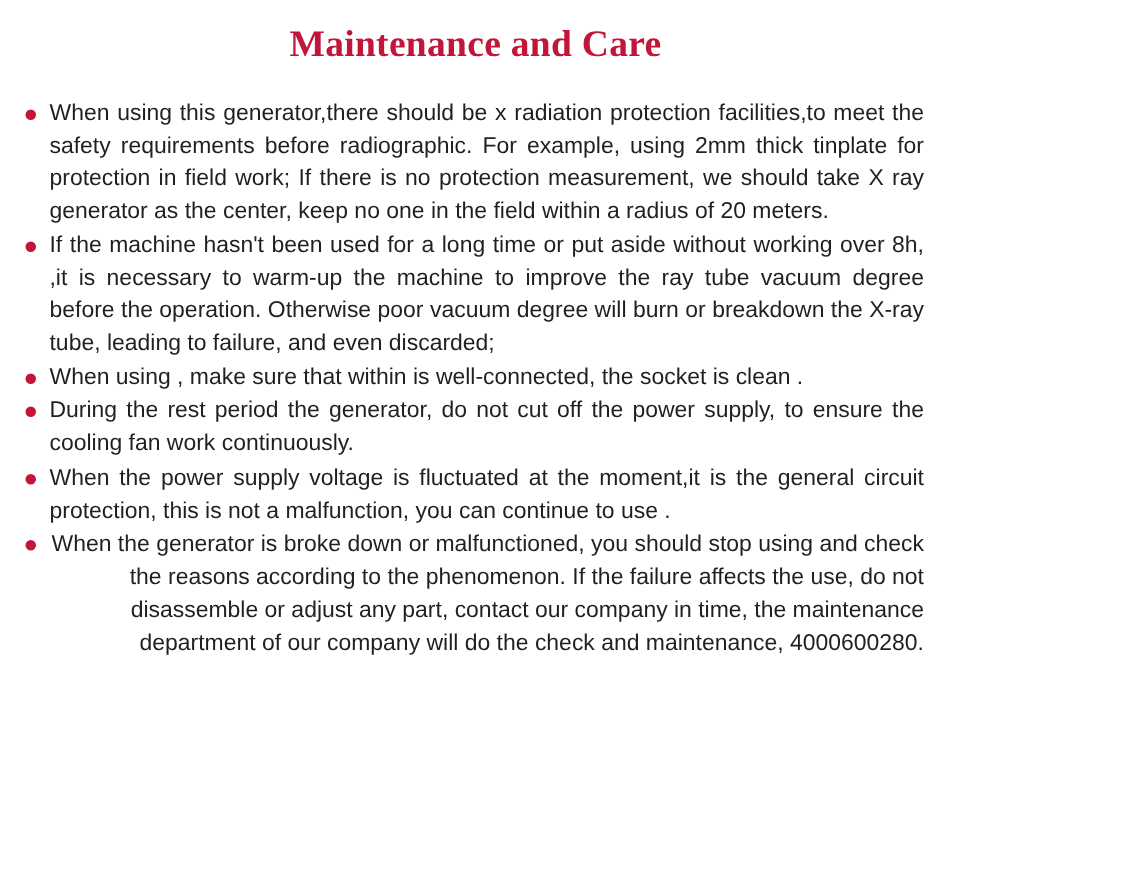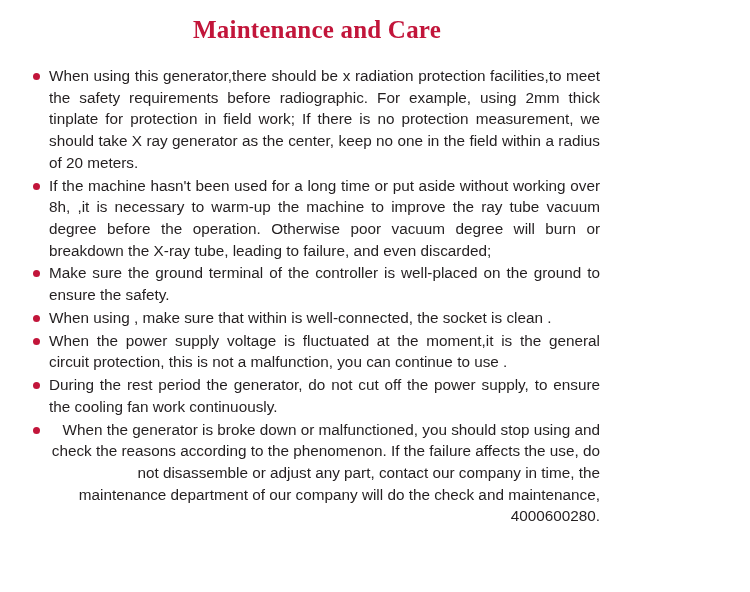--- a/index.html
+++ b/index.html
@@ -28,21 +28,21 @@
     font-weight: bold;
     font-size: 25px;
     letter-spacing: 0.2px;
     margin: 0;
     padding-top: 15px;
     padding-bottom: 0;
     line-height: 1.2;
   }
   .bullet-list {
     list-style: none;
-    margin: 16px;
+    margin: 0;
     padding: 0;
     margin-top: 20px;
   }
   .bullet-item {
     position: relative;
     padding-left: 33px;
     padding-right: 18px;
     margin-bottom: 1px;
     font-size: 15.3px;
     line-height: 1.42;
@@ -78,33 +78,29 @@
     <li class="bullet-item">
       <span class="bullet-dot"></span>
       <span class="bullet-text">When using this generator,there should be x radiation protection facilities,to meet the safety requirements before radiographic. For example, using 2mm thick tinplate for protection in field work; If there is no protection measurement, we should take X ray generator as the center, keep no one in the field within a radius of 20 meters.</span>
     </li>
     <li class="bullet-item">
       <span class="bullet-dot"></span>
       <span class="bullet-text">If the machine hasn't been used for a long time or put aside without working over 8h, ,it is necessary to warm-up the machine to improve the ray tube vacuum degree before the operation. Otherwise poor vacuum degree will burn or breakdown the X-ray tube, leading to failure, and even discarded;</span>
     </li>
     <li class="bullet-item">
       <span class="bullet-dot"></span>
-      <span class="bullet-text">Make sure the ground terminal of the controller is well-placed on the ground to ensure the safety.</span>
-    </li>
-    <li class="bullet-item">
-      <span class="bullet-dot"></span>
       <span class="bullet-text">When using , make sure that within is well-connected, the socket is clean .</span>
     </li>
     <li class="bullet-item">
       <span class="bullet-dot"></span>
-      <span class="bullet-text">When the power supply voltage is fluctuated at the moment,it is the general circuit protection, this is not a malfunction, you can continue to use .</span>
+      <span class="bullet-text">During the rest period the generator, do not cut off the power supply, to ensure the cooling fan work continuously.</span>
     </li>
     <li class="bullet-item">
       <span class="bullet-dot"></span>
-      <span class="bullet-text">During the rest period the generator, do not cut off the power supply, to ensure the cooling fan work continuously.</span>
+      <span class="bullet-text">When the power supply voltage is fluctuated at the moment,it is the general circuit protection, this is not a malfunction, you can continue to use .</span>
     </li>
     <li class="bullet-item">
       <span class="bullet-dot"></span>
       <span class="bullet-text">When the generator is broke down or malfunctioned, you should stop using and check the reasons according to the phenomenon. If the failure affects the use, do not disassemble or adjust any part, contact our company in time, the maintenance department of our company will do the check and maintenance, 4000600280.</span>
     </li>
   </ul>
 
 </div>
 
 </body></html>

